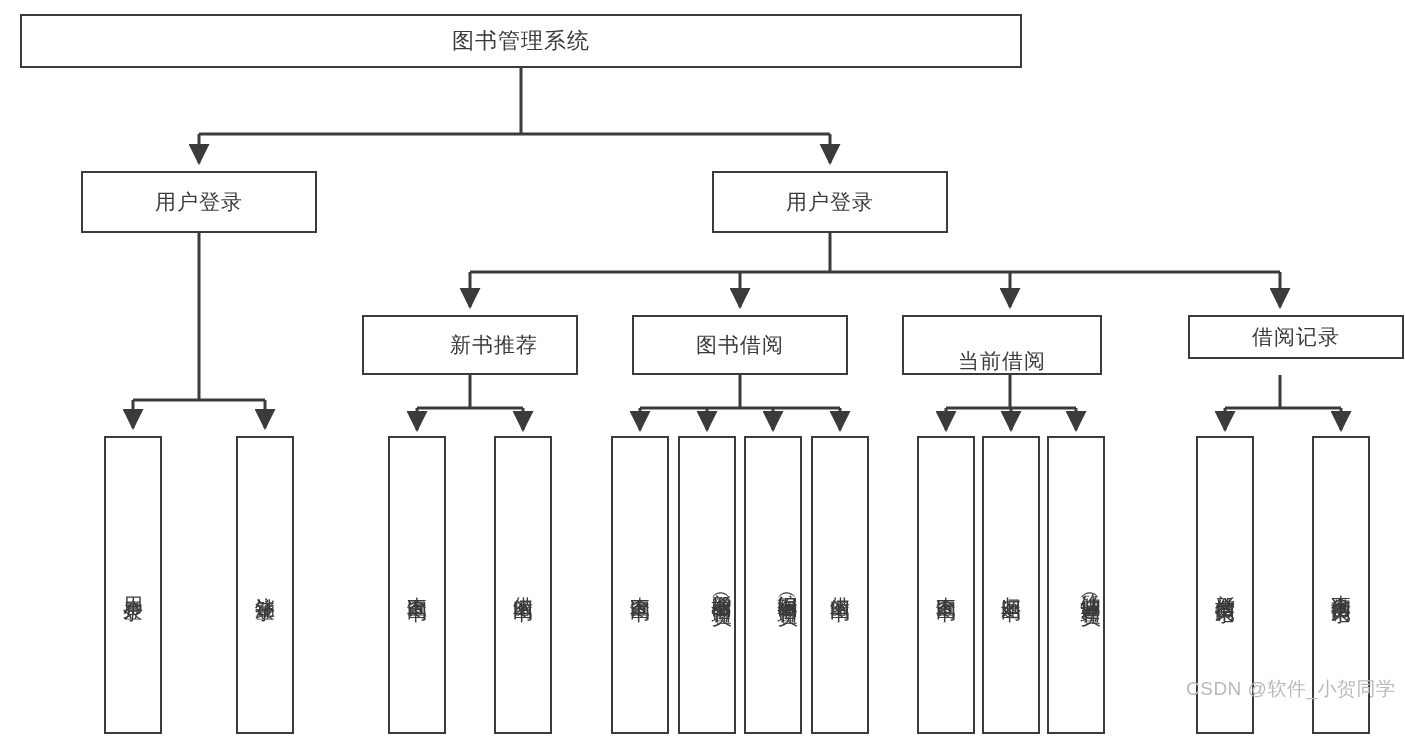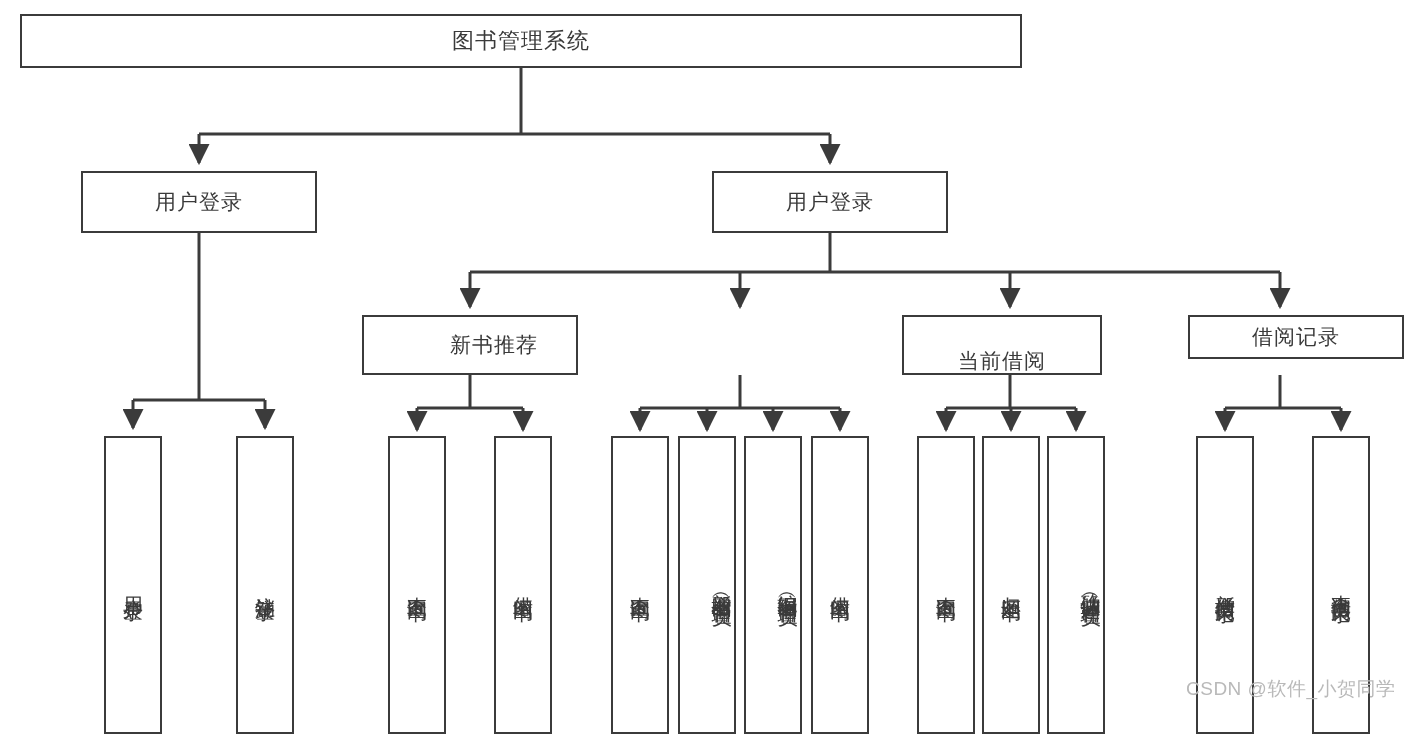--- a/index.html
+++ b/index.html
@@ -135,20 +135,23 @@
   <div class="node horiz" style="left:81px; top:171px; width:236px; height:62px;">
     <span>用户登录</span>
   </div>
   <div class="node horiz" style="left:712px; top:171px; width:236px; height:62px;">
     <span>用户登录</span>
   </div>
 
   <div class="node horiz" style="left:362px; top:315px; width:216px; height:60px;padding-left:48px;">
     <span>新书推荐</span>
   </div>
+  <div class="node horiz" style="left:632px; top:315px; width:216px; height:60px;">
+    <span>图书借阅</span>
+  </div>
   <div class="node horiz" style="left:902px; top:315px; width:200px; height:60px;align-items:flex-end;">
     <span>当前借阅</span>
   </div>
   <div class="node horiz" style="left:1172px; top:315px; width:216px; height:44px;margin-left:16px;">
     <span>借阅记录</span>
   </div>
 
   <div class="node vert centered" style="left:104px; top:436px; width:58px; height:298px;">
     <span class="vtext">用户登录</span>
   </div>

